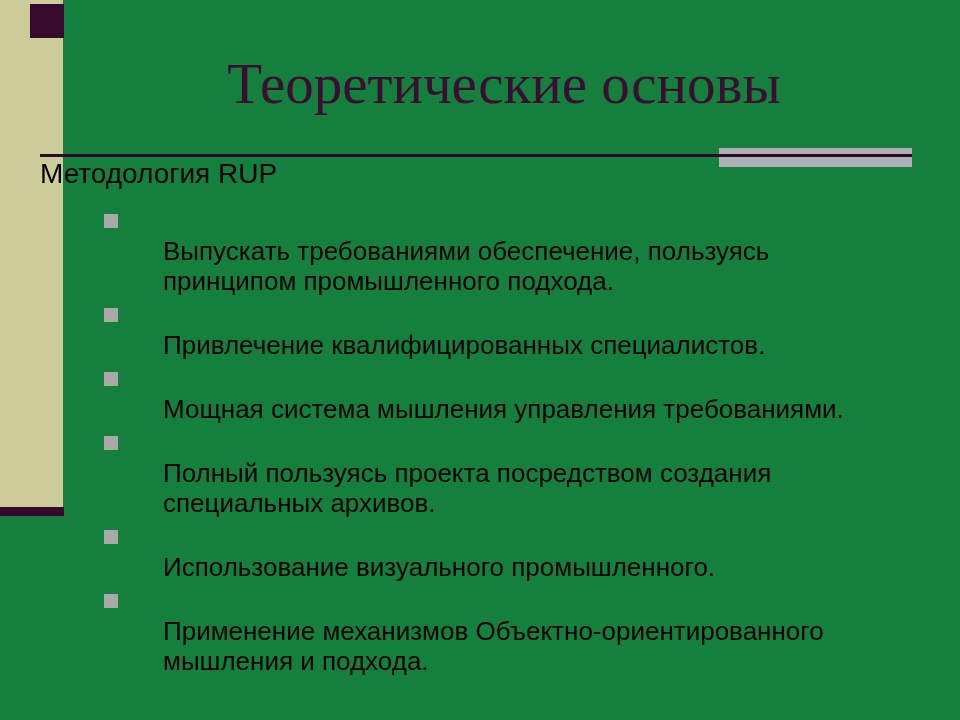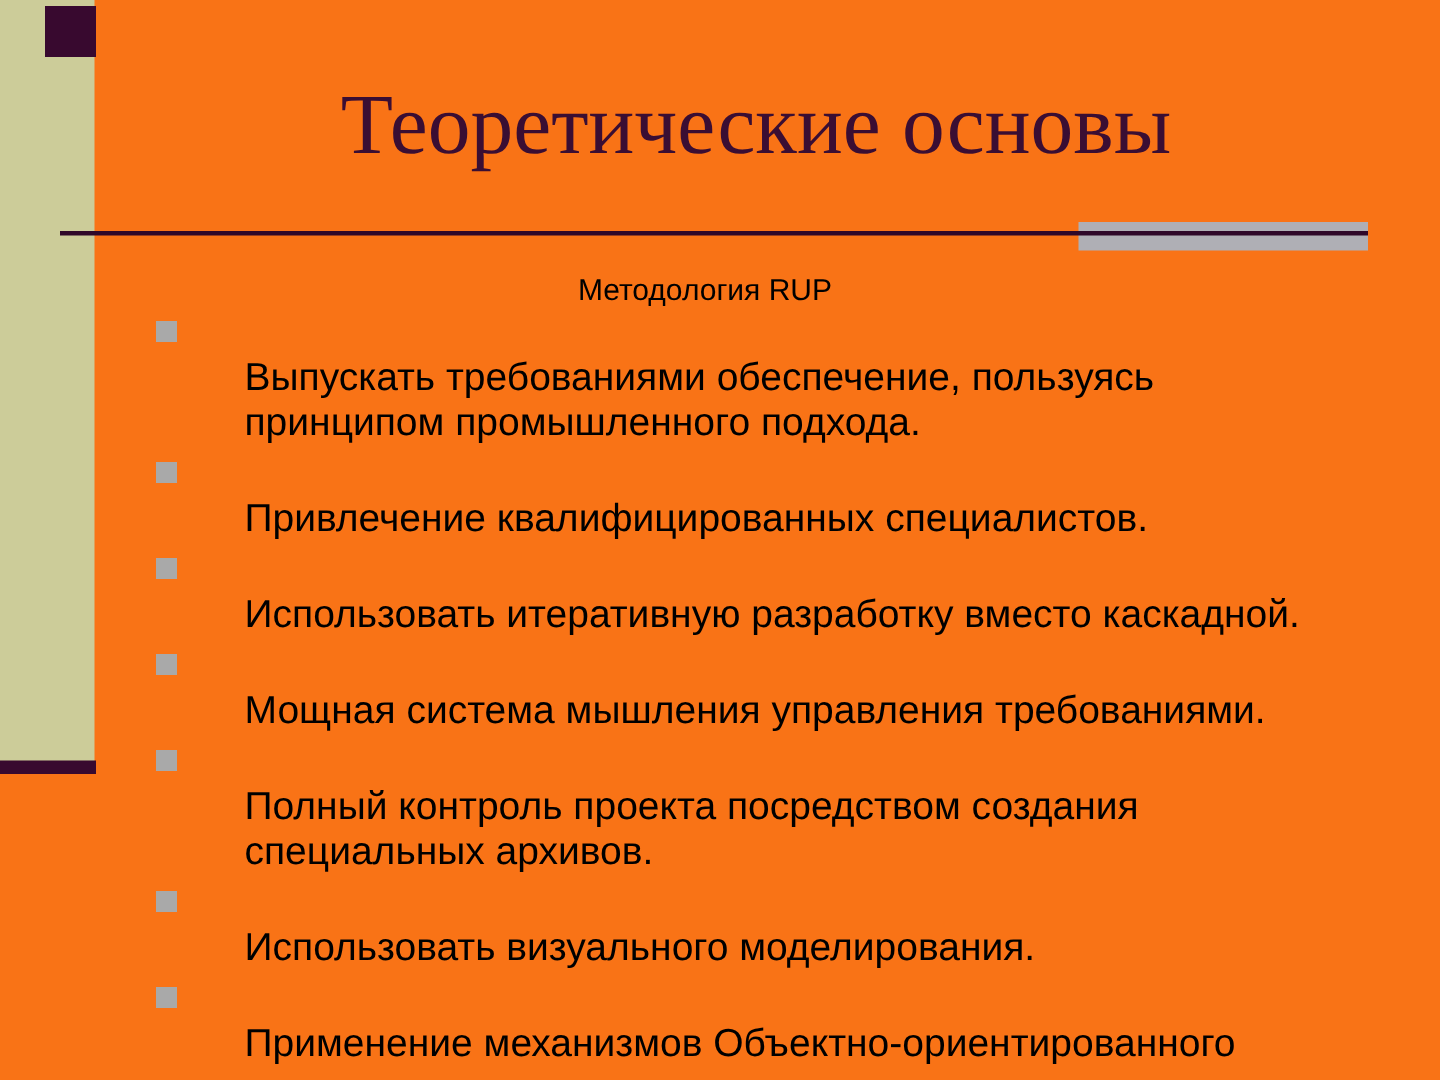--- a/index.html
+++ b/index.html
@@ -5,21 +5,21 @@
   html, body {
     margin: 0;
     padding: 0;
     background: #888;
   }
   .slide {
     position: relative;
     width: 960px;
     height: 720px;
     overflow: hidden;
-    background: #f97316;
+    background: #15803d;
     font-family: "Liberation Sans", sans-serif;
     text-decoration: underline;
   }
   
   .band {
     position: absolute;
     left: 0; top: 0;
     width: 63px; height: 514px;
     background: #CCCC99;
   }
@@ -57,24 +57,24 @@
   }
   .rule-line {
     position: absolute;
     left: 40px; top: 154px;
     width: 872px; height: 3px;
     background: #2F0829;
   }
   
   .subtitle {
     position: absolute;
-    left: 40px; top: 178px;
+    left: 40px; top: 158px;
     width: 860px;
-    text-align: center;
-    font-size: 20px;
+    text-align: left;
+    font-size: 28px;
     line-height: 32px;
     color: #000000;
     margin: 0;
   }
   .list {
     position: absolute;
     left: 104px; top: 206px;
     width: 812px;
     margin: 0; padding: 0;
     list-style: none;
@@ -114,31 +114,28 @@
 
   <ul class="list">
     <li>
       <span class="bullet"></span><span>Выпускать требованиями обеспечение, пользуясь
 принципом промышленного подхода.</span>
     </li>
     <li>
       <span class="bullet"></span><span>Привлечение квалифицированных специалистов.</span>
     </li>
     <li>
-      <span class="bullet"></span><span>Использовать итеративную разработку вместо каскадной.</span>
-    </li>
-    <li>
       <span class="bullet"></span><span>Мощная система мышления управления требованиями.</span>
     </li>
     <li>
-      <span class="bullet"></span><span>Полный контроль проекта посредством создания
+      <span class="bullet"></span><span>Полный пользуясь проекта посредством создания
 специальных архивов.</span>
     </li>
     <li>
-      <span class="bullet"></span><span>Использовать визуального моделирования.</span>
+      <span class="bullet"></span><span>Использование визуального промышленного.</span>
     </li>
     <li>
       <span class="bullet"></span><span>Применение механизмов Объектно-ориентированного
 мышления и подхода.</span>
     </li>
 
   </ul>
 
 </div>
 

